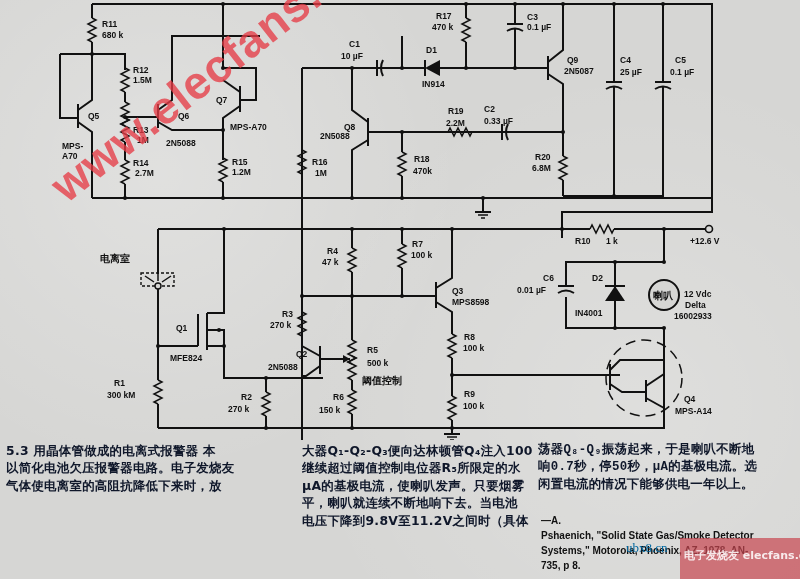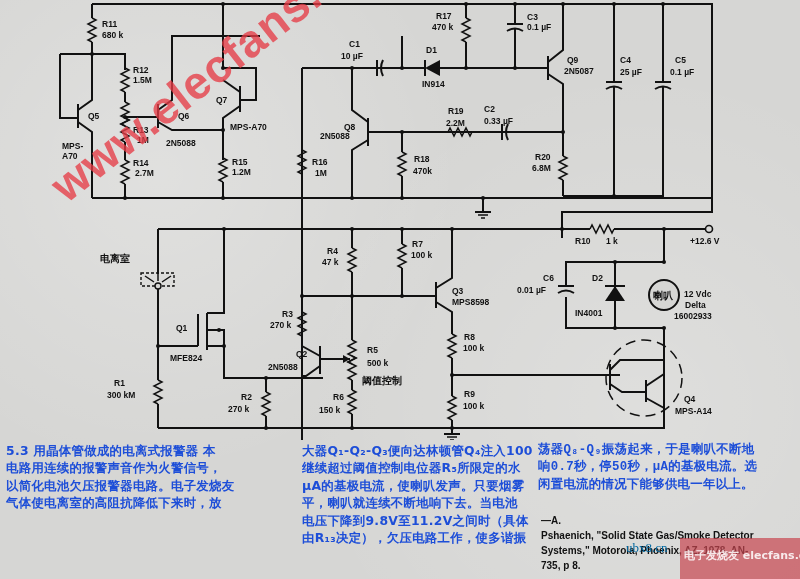--- a/index.html
+++ b/index.html
@@ -27,21 +27,21 @@
   .watermark {
     position: absolute; left: 40px; top: 170px;
     transform: rotate(-38deg); transform-origin: left top;
     font-family: "Liberation Sans", sans-serif; font-size: 46px; font-weight: bold;
     color: rgba(230, 60, 70, 0.78); letter-spacing: 1px; white-space: nowrap;
     pointer-events: none;
   }
   .caption {
     position: absolute; top: 442px; width: 262px;
     font-family: "DejaVu Sans", sans-serif; font-size: 12.4px; font-weight: bold;
-    line-height: 17.4px; color: #1d4ed8; letter-spacing: 0.3px;
+    line-height: 17.4px; color: #0f172a; letter-spacing: 0.3px;
   }
   .cap1 { left: 6px; }
   .cap2 { left: 273px; margin-left: 29px; }
   .cap3 { left: 538px; font-family: Liberation Mono, monospace; }
   .cap-line { display: block; white-space: nowrap; overflow: hidden; }
   .ref {
     position: absolute; left: 541px; top: 513px; width: 255px;
     font-family: "Liberation Sans", sans-serif; font-size: 10px; font-weight: bold;
     line-height: 15px; color: #111;
   }
@@ -401,32 +401,30 @@
     </g>
     <text class="lbl" x="684" y="402">Q4</text>
     <text class="lbl" x="675" y="414">MPS-A14</text>
   </g>
 </svg>
 
 <div class="watermark">www.elecfans.com</div>
 
 <div class="caption cap1">
   <span class="cap-line">5.3  用晶体管做成的电离式报警器  本</span>
-  <span class="cap-line">电路用连续的报警声音作为火警信号，</span>
   <span class="cap-line">以简化电池欠压报警器电路。电子发烧友</span>
   <span class="cap-line">气体使电离室的高阻抗降低下来时，放</span>
 </div>
 
 <div class="caption cap2">
   <span class="cap-line">大器Q₁-Q₂-Q₃便向达林顿管Q₄注入100</span>
   <span class="cap-line">继续超过阈值控制电位器R₅所限定的水</span>
   <span class="cap-line">µA的基极电流，使喇叭发声。只要烟雾</span>
   <span class="cap-line">平，喇叭就连续不断地响下去。当电池</span>
   <span class="cap-line">电压下降到9.8V至11.2V之间时（具体</span>
-  <span class="cap-line">由R₁₃决定），欠压电路工作，使多谐振</span>
 </div>
 
 <div class="caption cap3">
   <span class="cap-line">荡器Q₈-Q₉振荡起来，于是喇叭不断地</span>
   <span class="cap-line">响0.7秒，停50秒，µA的基极电流。选</span>
   <span class="cap-line">闲置电流的情况下能够供电一年以上。</span>
 </div>
 
 <div class="ref">
   <span class="line">—A.</span>

